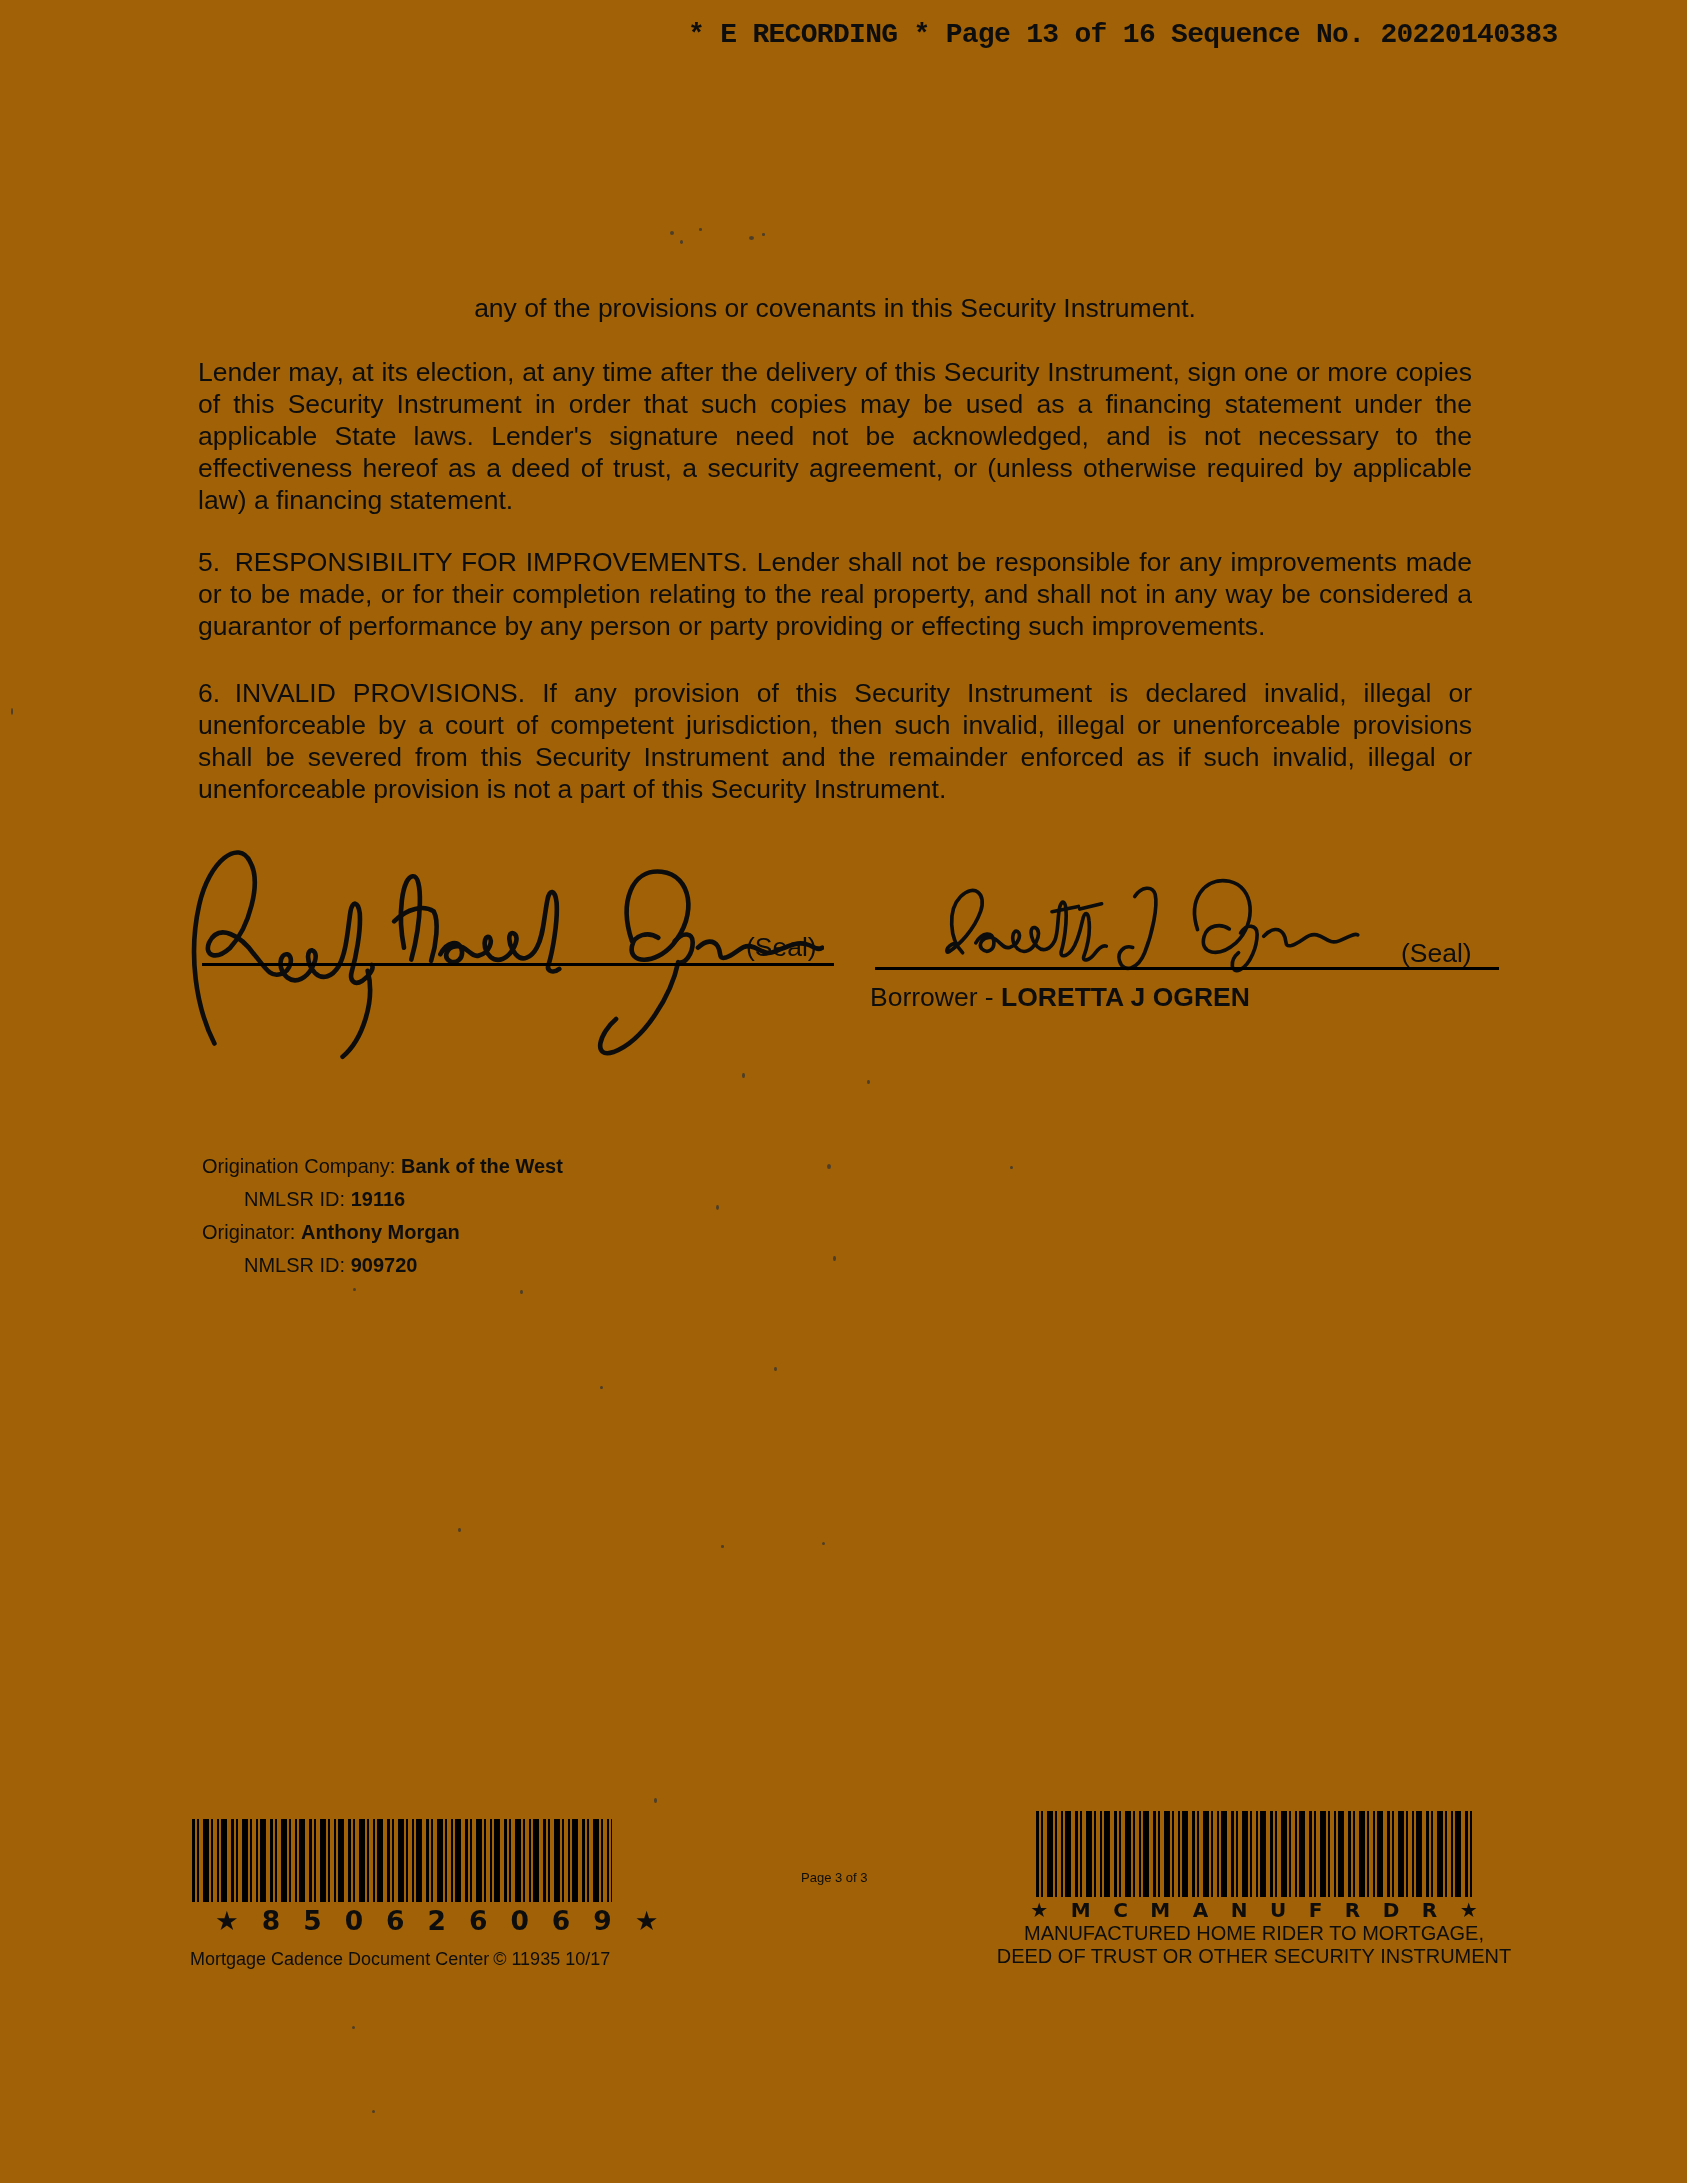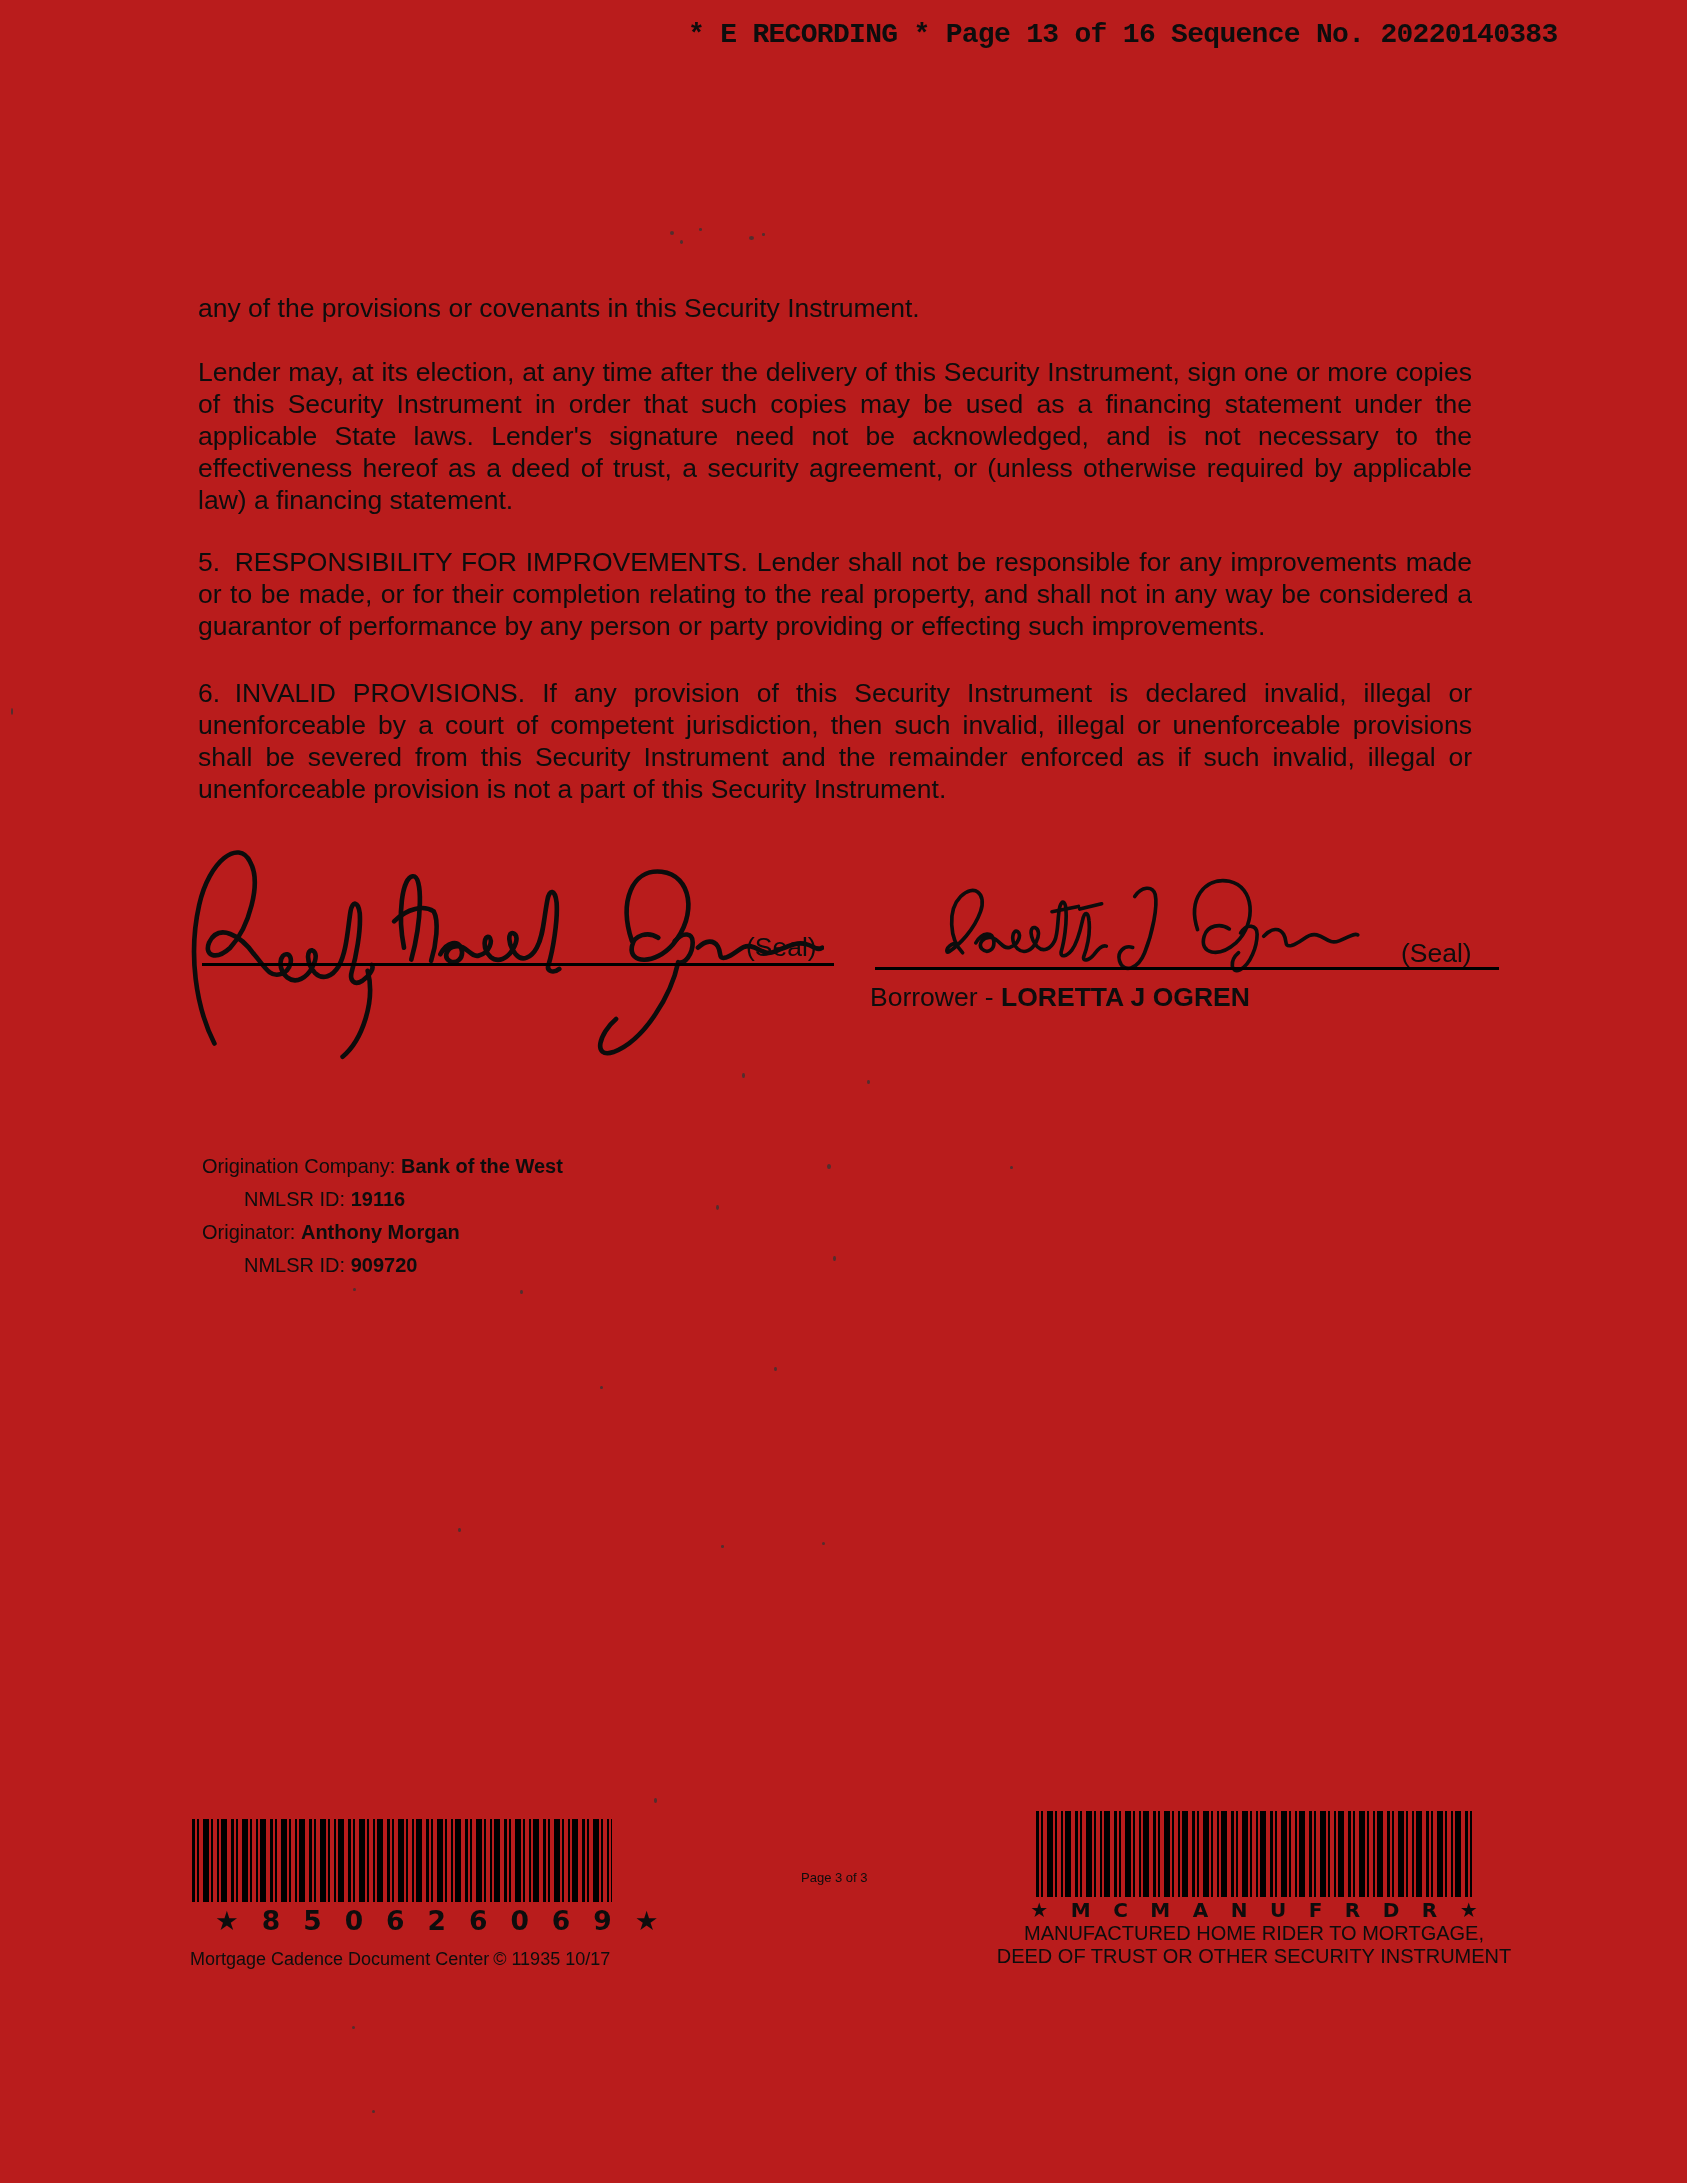--- a/index.html
+++ b/index.html
@@ -1,37 +1,37 @@
 <!DOCTYPE html>
 <html style="font-size:10.6px"><head>
 <meta charset="utf-8">
 <title>Recorded Document</title>
 <style>
   html,body{margin:0;padding:0;background:#888;}
   .page{
     position:relative;
     width:1687px;height:2183px;
-    background:#b91c1c;
+    background:#a16207;
     color:#0d0d0d;
     font-family:"Liberation Sans",sans-serif;
     overflow:hidden;
   }
   
   .rec-header{
     position:absolute;left:688px;top:18.5px;
     font-family:"Liberation Mono","DejaVu Sans Mono",monospace;
     font-weight:bold;font-size:28px;white-space:nowrap;letter-spacing:-0.7px;
   }
   
   .para{
     position:absolute;left:198px;width:1274px;margin:0;
     font-size:26.5px;line-height:32px;text-align:justify;
   }
   .para .secnum{margin-right:14.6px;}
-  .p-intro{top:292px;text-align:left;}
+  .p-intro{top:292px;text-align:center;}
   .p-lender{top:356px;}
   .p-sec5{top:546px;}
   .p-sec6{top:677px;}
   .p-exec{top:840px;text-align:left;}
   .p-exec .b{font-weight:bold;}
   .p-exec .day{margin-left:6.6px;}
   
   .sig{position:absolute;pointer-events:none;}
   .sig path{fill:none;stroke:#0c0c0c;stroke-linecap:round;stroke-linejoin:round;}
   .sig-left{left:169px;top:842px;width:655px;height:218px;}

